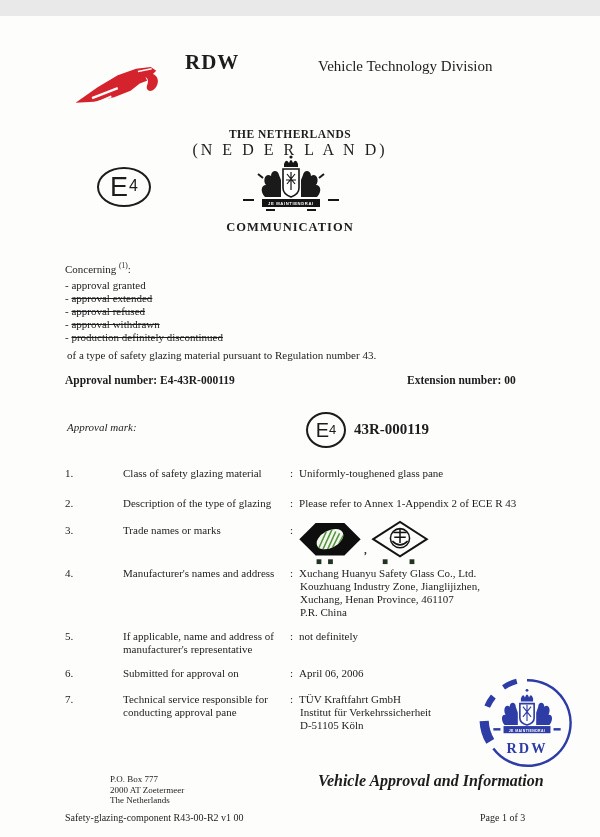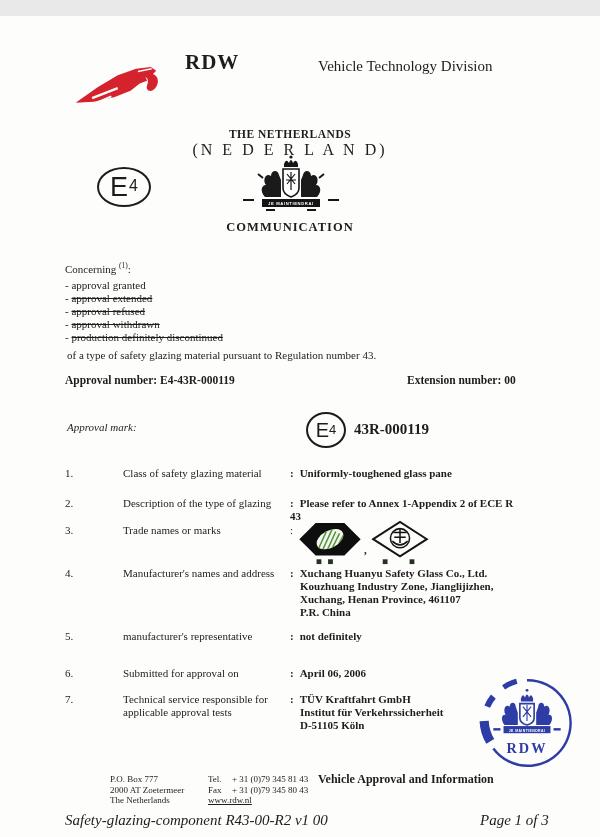--- a/index.html
+++ b/index.html
@@ -29,29 +29,29 @@
   .e-small .e{font-size:20px;line-height:1;}
   .e-small .n{font-size:13px;line-height:1;margin-top:-1px;}
   .concern-line{font-size:11px;}
   .sup{font-size:7.5px;vertical-align:super;}
   .opt{font-size:11px;height:13px;}
   .struck{text-decoration:line-through;text-decoration-thickness:1px;}
   .bold{font-weight:bold;}
   .ital{font-style:italic;}
   .item-no{position:absolute;left:65px;}
   .item-label{position:absolute;left:123px;width:175px;line-height:13px;}
-  .item-value{position:absolute;left:290px;width:230px;line-height:13px;font-weight:bold;}
+  .item-value{position:absolute;left:290px;width:230px;line-height:13px;}
   .vline{padding-left:10px;}
   .vline.first{padding-left:0;}
   .colon{margin-right:6px;}
   .foot-small{font-size:9px;line-height:10.5px;}
   .tel-row .lab{display:inline-block;width:24px;}
   .weblink{text-decoration:underline;}
-  .tagline{font-weight:600;font-size:12px;}
-  .docref{font-style:italic;font-size:15px;}
+  .tagline{font-style:italic;font-weight:600;font-size:16px;}
+  .docref{font-size:10px;}
   .marks-wrap{position:absolute;left:290px;top:504px;display:flex;align-items:flex-start;}
   .marks-wrap .colon{margin-top:4px;}
   .comma{font-weight:bold;margin:24px 3px 0 3px;}
 </style>
 </head>
 <body>
 
 <div class="page">
 
   <svg class="abs" style="left:68px;top:40px" width="105" height="55" viewBox="0 0 110 60">
@@ -204,20 +204,21 @@
       <div class="vline first"><span class="colon">:</span><span>Xuchang Huanyu Safety Glass Co., Ltd.</span></div>
       <div class="vline">Kouzhuang Industry Zone, Jianglijizhen,</div>
       <div class="vline">Xuchang, Henan Province, 461107</div>
       <div class="vline">P.R. China</div>
     </div>
   </div>
 
   <div>
     <span class="abs item-no" style="top:614px">5.</span>
     <div class="abs item-label" style="top:614px">
+      <div>If applicable, name and address of</div>
       <div>manufacturer's representative</div>
     </div>
     <div class="abs item-value" style="top:614px">
       <div class="vline first"><span class="colon">:</span><span>not definitely</span></div>
     </div>
   </div>
 
   <div>
     <span class="abs item-no" style="top:651px">6.</span>
     <div class="abs item-label" style="top:651px">
@@ -225,21 +226,21 @@
       </div>
     <div class="abs item-value" style="top:651px">
       <div class="vline first"><span class="colon">:</span><span>April 06, 2006</span></div>
     </div>
   </div>
 
   <div>
     <span class="abs item-no" style="top:677px">7.</span>
     <div class="abs item-label" style="top:677px">
       <div>Technical service responsible for</div>
-      <div>applicable approval tests</div>
+      <div>conducting approval pane</div>
     </div>
     <div class="abs item-value" style="top:677px">
       <div class="vline first"><span class="colon">:</span><span>TÜV Kraftfahrt GmbH</span></div>
       <div class="vline">Institut für Verkehrssicherheit</div>
       <div class="vline">D-51105 Köln</div>
     </div>
   </div>
 
   <svg class="abs" style="left:476px;top:656px" width="102" height="102" viewBox="0 0 100 100">
     <g stroke="#2e3da6" fill="none">
@@ -261,27 +262,18 @@
     <rect x="17" y="55" width="7" height="2.4" fill="#2e3da6"></rect>
     <rect x="76" y="55" width="7" height="2.4" fill="#2e3da6"></rect>
     <text x="50" y="79" text-anchor="middle" font-size="14" font-weight="bold" font-family="Liberation Serif, serif" fill="#2e3da6" letter-spacing="2">RDW</text>
   </svg>
 
   <div class="abs foot-small" style="left:110px;top:758px">
     <div>P.O. Box 777</div>
     <div>2000 AT Zoetermeer</div>
     <div>The Netherlands</div>
   </div>
-  <div class="abs foot-small" style="left:208px;top:758px">
-    <div class="tel-row">
-      <span class="lab">Tel.</span><span>+ 31 (0)79 345 81 43</span>
-    </div>
-    <div class="tel-row">
-      <span class="lab">Fax</span><span>+ 31 (0)79 345 80 43</span>
-    </div>
-    <div class="weblink">www.rdw.nl</div>
-  </div>
   <div class="abs tagline" style="left:318px;top:756px">Vehicle Approval and Information</div>
 
   <div class="abs docref" style="left:65px;top:796px">Safety-glazing-component R43-00-R2 v1 00</div>
   <div class="abs docref" style="left:480px;top:796px">Page 1 of 3</div>
 
 </div>
 
 </body></html>

